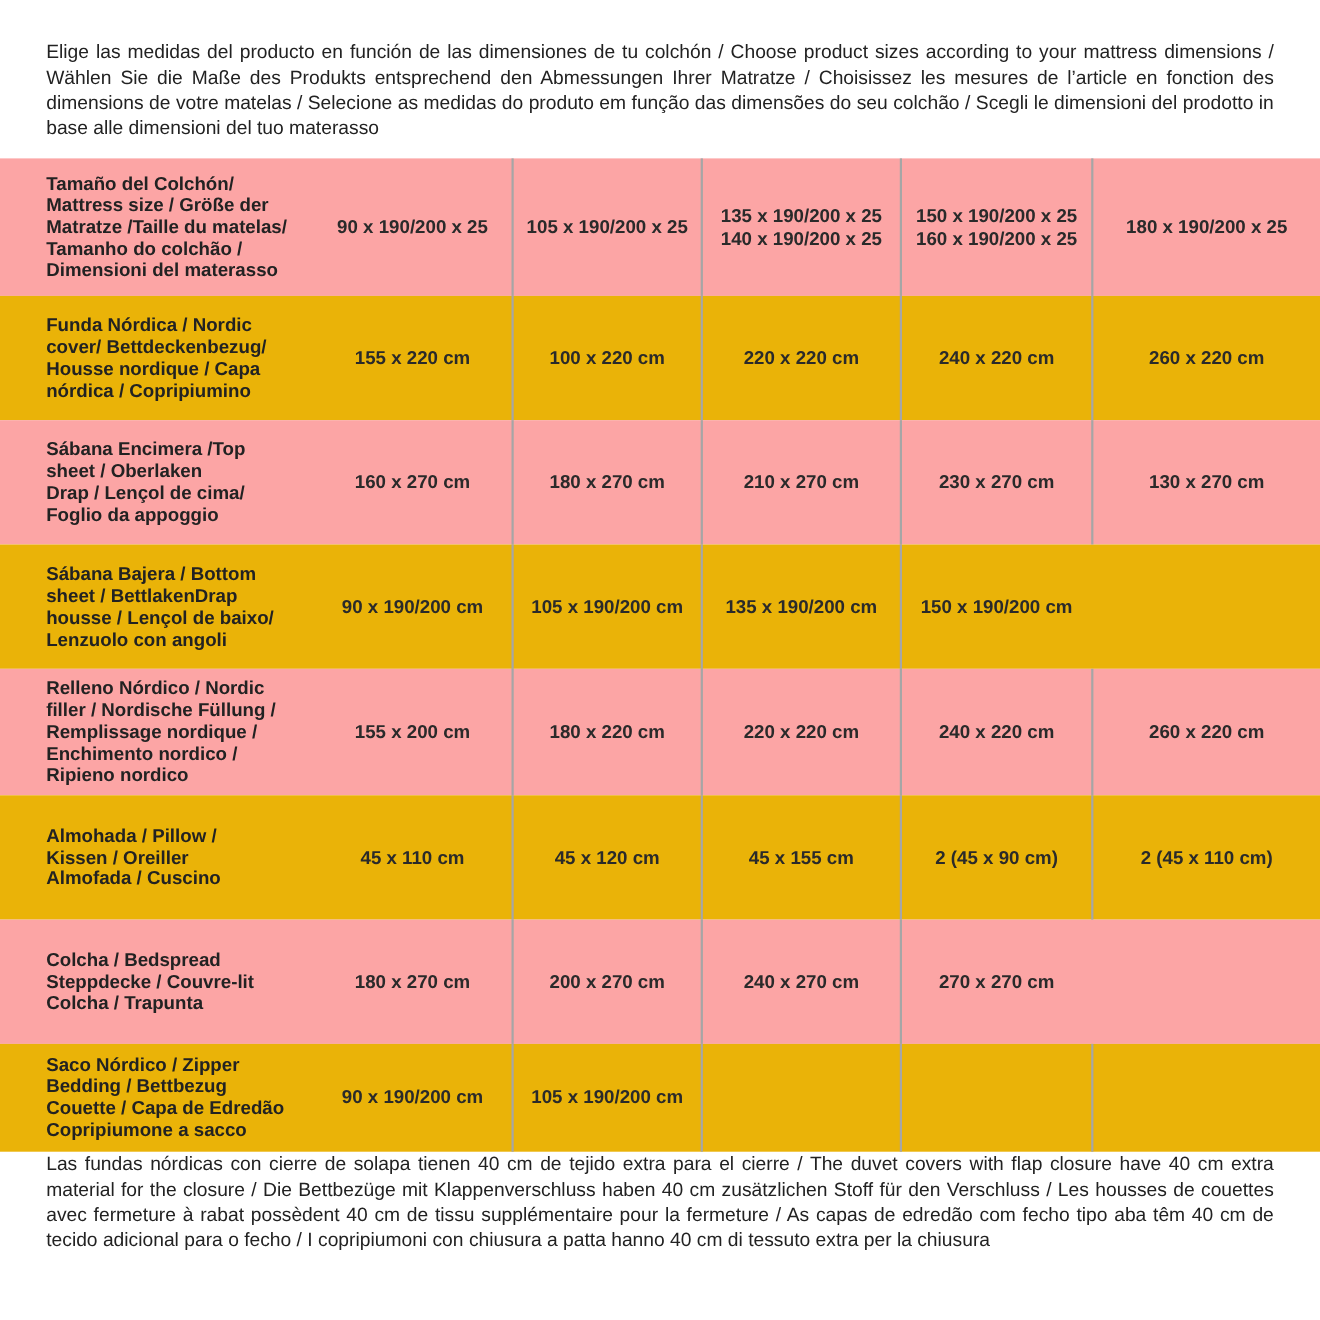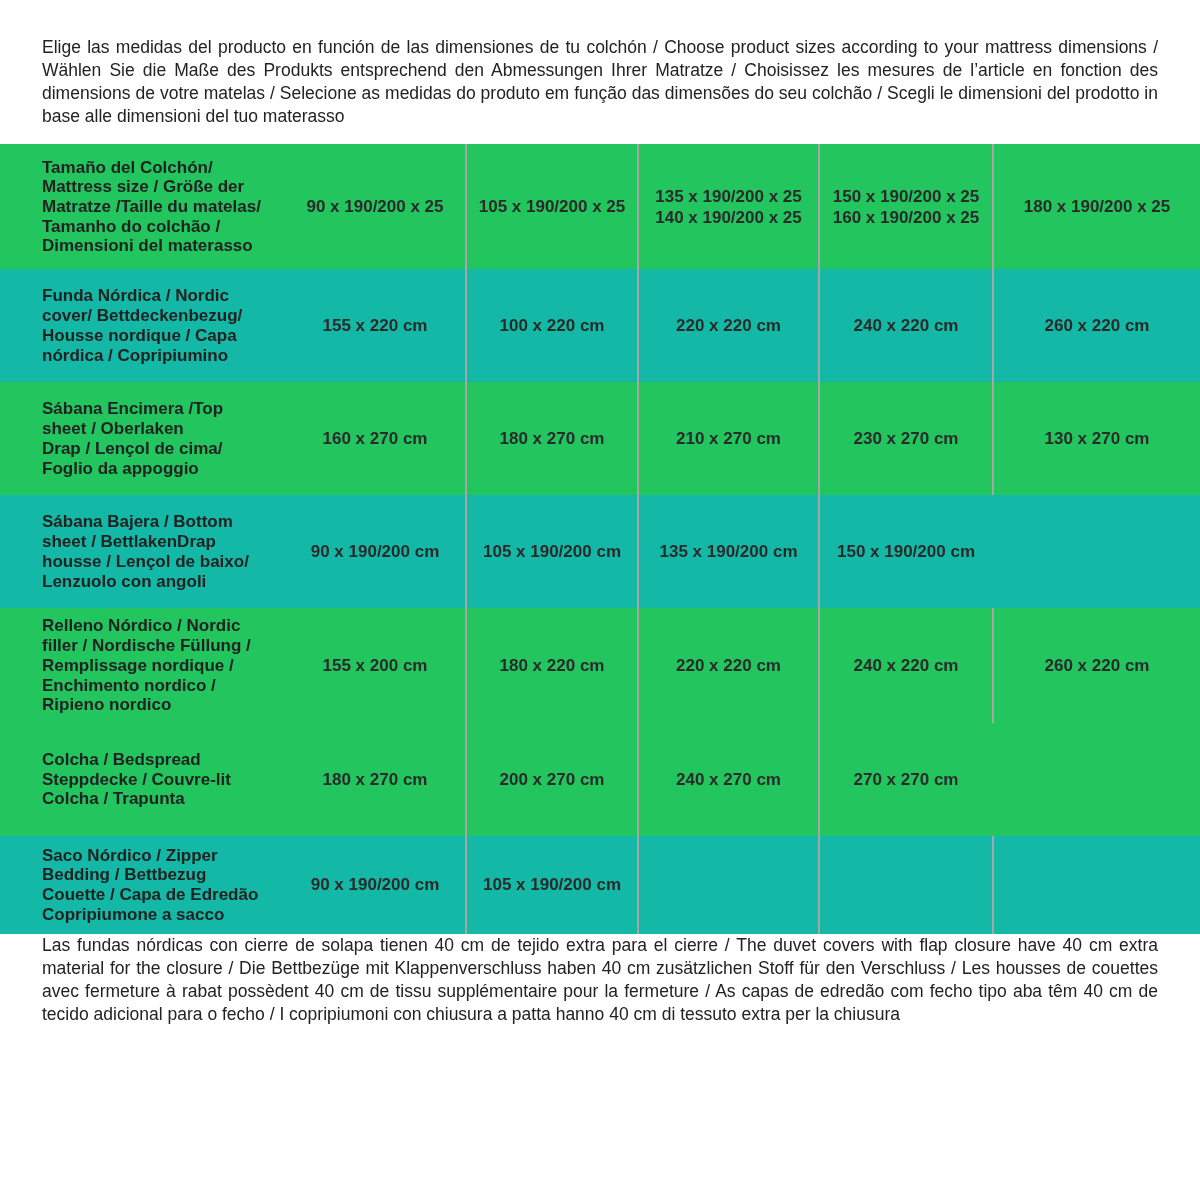--- a/index.html
+++ b/index.html
@@ -29,23 +29,23 @@
   .intro { margin-bottom: 16px; }
   .footnote { }
 
   .size-table {
     width: 1200px;
   }
   .t-row {
     display: grid;
     grid-template-columns: 285px 180px 172px 181px 174px 208px;
     min-height: 113px;
-    background: #14b8a6;
+    background: #eab308;
   }
-  .t-row.gray { background: #22c55e; }
+  .t-row.gray { background: #fca5a5; }
   .t-row.header { min-height: 125px; }
   .t-row.last { min-height: 98px; }
 
   .cell {
     display: flex;
     align-items: center;
     justify-content: center;
     text-align: center;
     font-weight: 700;
     font-size: 17px;
@@ -133,20 +133,30 @@
 Remplissage nordique /
 Enchimento nordico /
 Ripieno nordico</div>
       <div class="cell">155 x 200 cm</div>
       <div class="cell">180 x 220 cm</div>
       <div class="cell">220 x 220 cm</div>
       <div class="cell">240 x 220 cm</div>
       <div class="cell">260 x 220 cm</div>
     </div>
 
+    <div class="t-row">
+      <div class="cell label">Almohada  / Pillow /
+Kissen / Oreiller
+Almofada / Cuscino</div>
+      <div class="cell">45 x 110 cm</div>
+      <div class="cell">45 x 120 cm</div>
+      <div class="cell">45 x 155 cm</div>
+      <div class="cell">2 (45 x 90 cm)</div>
+      <div class="cell">2 (45 x 110 cm)</div>
+    </div>
 
     <div class="t-row gray">
       <div class="cell label">Colcha / Bedspread
 Steppdecke / Couvre-lit
 Colcha / Trapunta</div>
       <div class="cell">180 x 270 cm</div>
       <div class="cell">200 x 270 cm</div>
       <div class="cell">240 x 270 cm</div>
       <div class="cell">270 x 270 cm</div>
     </div>

